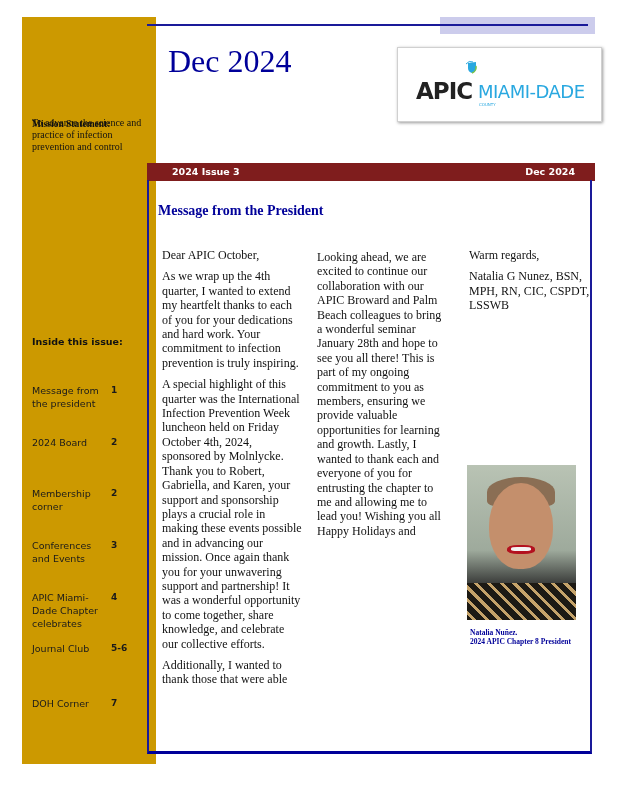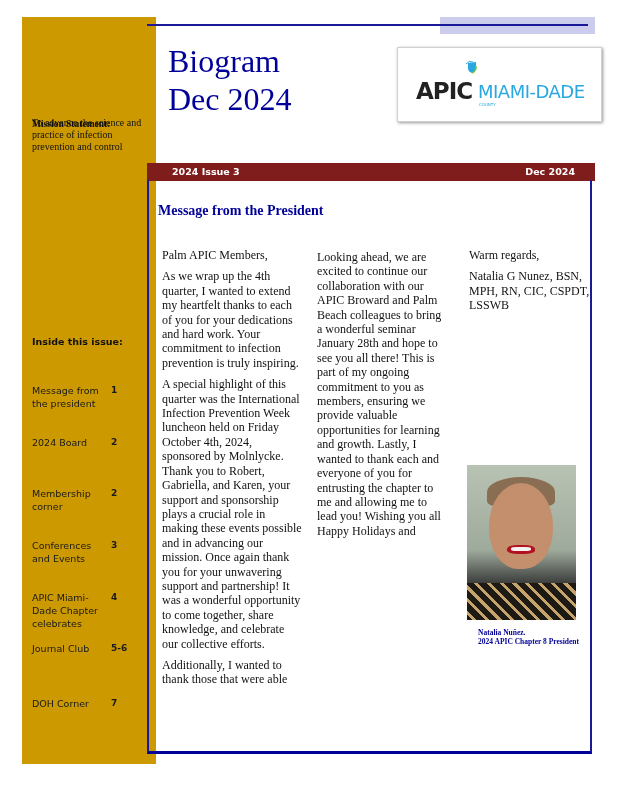--- a/index.html
+++ b/index.html
@@ -72,21 +72,21 @@
     background:linear-gradient(180deg,#b9c3b4 0%,#9eaa9c 55%,#2a2a2a 80%,#1a1a1a 100%);
     overflow:hidden;
   }
   .face { position:absolute; left:22px; top:18px; width:64px; height:86px; border-radius:50% 50% 46% 46%; background:#c48f6c; }
   .hair { position:absolute; left:20px; top:12px; width:68px; height:30px; border-radius:50% 50% 20% 20%; background:#8a6e54; }
   .lips { position:absolute; left:40px; top:80px; width:28px; height:9px; border-radius:40%; background:#b3111f; }
   .teeth { position:absolute; left:44px; top:82px; width:20px; height:4px; background:#f3f3f3; border-radius:30%; }
   .shirt { position:absolute; left:0; top:118px; width:109px; height:40px; background:repeating-linear-gradient(45deg,#1d1a14 0 6px,#c5a36a 6px 9px); }
   .caption {
     position:absolute; left:470px; top:628px; width:115px; font-family:"Liberation Serif", serif;
-    font-weight:bold; font-size:7.5px; line-height:9px; color:#000099;margin-left:8px;
+    font-weight:bold; font-size:7.5px; line-height:9px; color:#000099;
   }
 </style>
 </head>
 <body>
 
 <div class="sidebar"></div>
 <div class="mission-title">Mission Statement:</div>
 <div class="mission-text">To advance the science and practice of infection prevention and control</div>
 <div class="toc-title">Inside this issue:</div>
 
@@ -116,21 +116,20 @@
 </div>
 <div class="toc-item" style="top:697px">
   <span class="lbl">DOH Corner</span>
   <span class="pg">7</span>
 </div>
 
 <div class="top-accent"></div>
 <div class="top-rule"></div>
 
 <div class="title">
-  <div>Biogram</div>
   <div>Dec 2024</div>
 </div>
 
 <div class="logo-box">
   <svg class="logo-shield" viewBox="0 0 14 14">
     <path d="M3 3 L11 2 L11 8 Q11 12 7 13 Q3 12 3 8 Z" fill="#29a8e0"></path>
     <path d="M11 6 Q12 11 7 13" stroke="#7cc242" stroke-width="1.4" fill="none"></path>
     <path d="M1 4 Q4 0 8 2" stroke="#29a8e0" stroke-width="1" fill="none"></path>
   </svg>
   <span class="logo-apic">APIC</span>
@@ -141,21 +140,21 @@
 <div class="band">
   <span class="left">2024 Issue 3</span>
   <span class="right">Dec 2024</span>
 </div>
 
 <div class="content-box"></div>
 
 <div class="section-head">Message from the President</div>
 
 <div class="col col1">
-  <p> Palm APIC Members,</p>
+  <p> Dear APIC October,</p>
   <p>As we wrap up the 4th quarter, I wanted to extend my heartfelt thanks to each of you for your dedications and hard work. Your commitment to infection prevention is truly inspiring.</p>
   <p>A special highlight of this quarter was the International Infection Prevention Week luncheon held on Friday October 4th, 2024, sponsored by Molnlycke. Thank you to Robert, Gabriella, and Karen, your support and sponsorship plays a crucial role in making these events possible and in advancing our mission. Once again thank you for your unwavering support and partnership! It was a wonderful opportunity to come together, share knowledge, and celebrate our collective efforts.</p>
   <p>Additionally, I wanted to thank those that were able</p>
 </div>
 
 <div class="col col2">
   <p>Looking ahead, we are excited to continue our collaboration with our APIC Broward and Palm Beach colleagues to bring a wonderful seminar January 28th and hope to see you all there! This is part of my ongoing commitment to you as members, ensuring we provide valuable opportunities for learning and growth. Lastly, I wanted to thank each and everyone of you for entrusting the chapter to me and allowing me to lead you! Wishing you all Happy Holidays and</p>
 </div>
 
 <div class="col col3">

